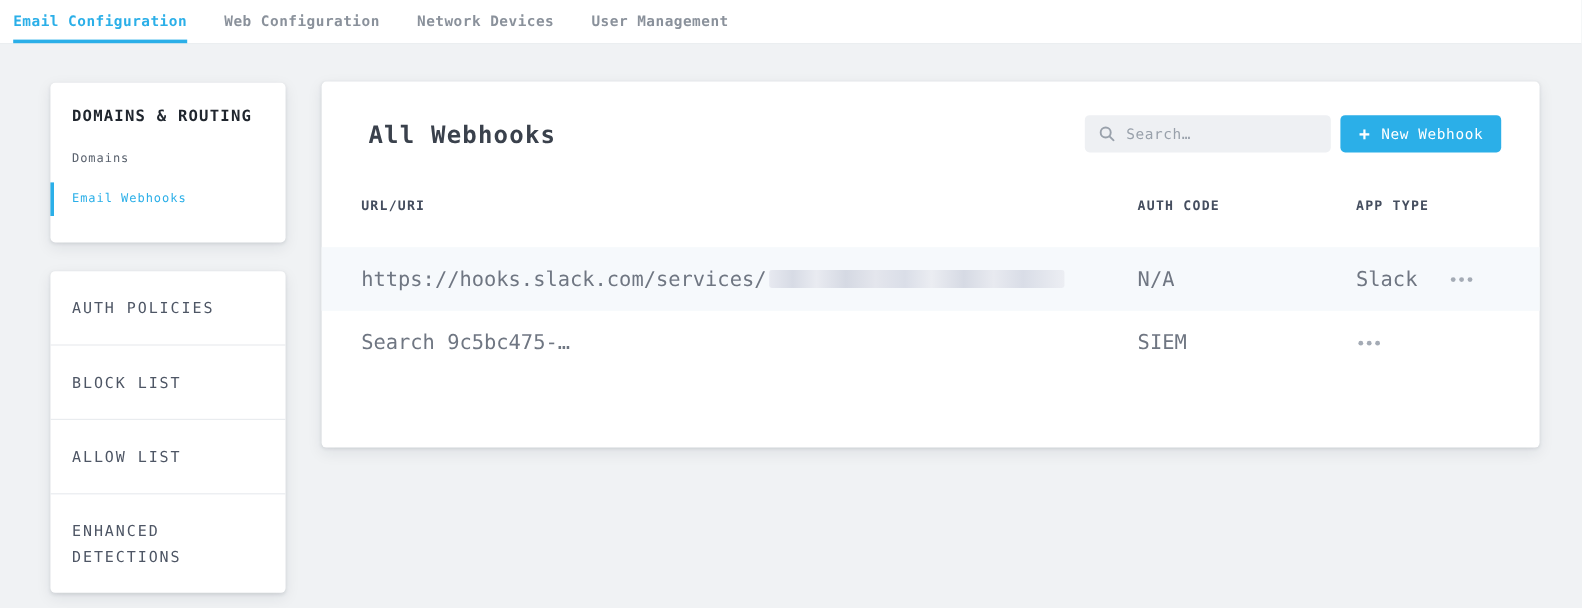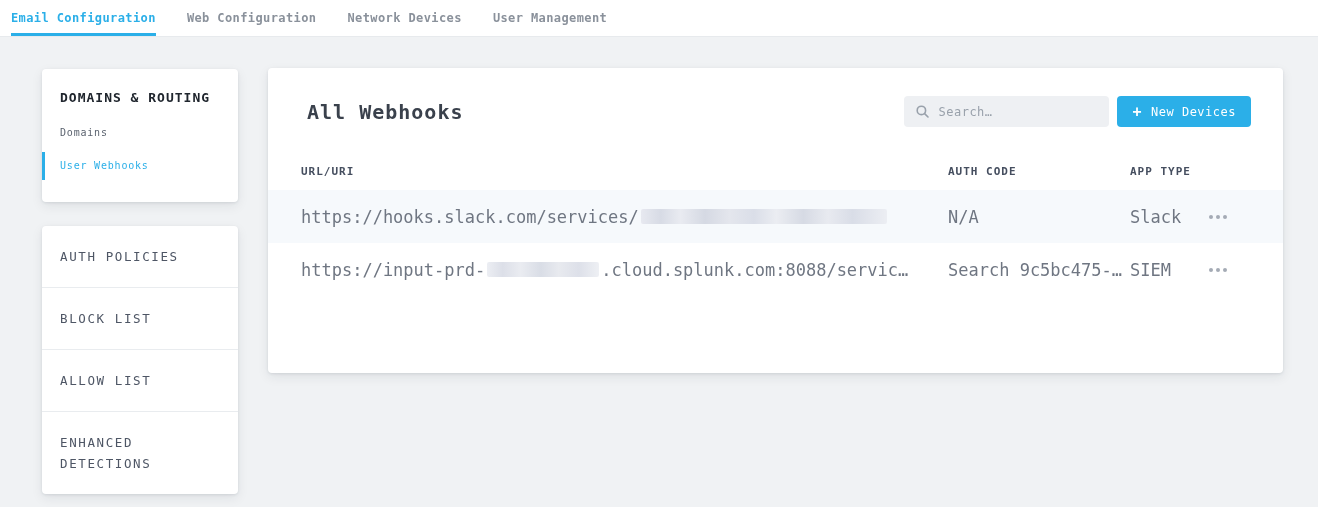--- a/index.html
+++ b/index.html
@@ -75,21 +75,21 @@
     background: #2bafe8; color: #fff; font-family: inherit; font-size: 12px;
     letter-spacing: 0.5px; display: flex; align-items: center; cursor: pointer;
     white-space: nowrap;
   }
   .btn-primary .plus { font-size: 15px; font-weight: 700; margin-right: 9px; }
 
   .grid-cols {
     display: grid; grid-template-columns: 647px 182px 77px 1fr;
     padding: 0 20px 0 33px; align-items: center;
   }
-  .thead { margin-top: 38px; margin-bottom: 12px; }
+  .thead { margin-top: 38px; margin-bottom: 28px; }
   .th {
     font-size: 11px; font-weight: 700; color: #454e5f; letter-spacing: 1px;
     white-space: nowrap;
   }
   .trow { height: 53px; font-size: 17px; color: #6f7682; }
   .trow.alt { background: #f6f9fc; }
   .trow:nth-child(2) { height: 59px; }
   .td { white-space: nowrap; overflow: hidden; }
   .url-cell { display: flex; align-items: center; }
   .redact {
@@ -120,21 +120,21 @@
 <nav class="topnav">
   <div class="tab active">Email Configuration</div>
   <div class="tab">Web Configuration</div>
   <div class="tab">Network Devices</div>
   <div class="tab">User Management</div>
 </nav>
 
 <aside class="card side1">
   <div class="side-heading">DOMAINS &amp; ROUTING</div>
   <div class="side-item">Domains</div>
-  <div class="side-item active">User Webhooks</div>
+  <div class="side-item active">Email Webhooks</div>
 </aside>
 
 <aside class="card side2">
   <div class="side-section">AUTH POLICIES</div>
   <div class="side-section">BLOCK LIST</div>
   <div class="side-section">ALLOW LIST</div>
   <div class="side-section">ENHANCED DETECTIONS</div>
 </aside>
 
 <main class="card main">
@@ -142,21 +142,21 @@
     <h1 class="page-title">All Webhooks</h1>
     <div class="search-box">
       <svg width="13" height="13" viewBox="0 0 13 13" fill="none">
         <circle cx="5.4" cy="5.4" r="4.2" stroke="#99a1ab" stroke-width="1.6"></circle>
         <line x1="8.6" y1="8.6" x2="12" y2="12" stroke="#99a1ab" stroke-width="1.6" stroke-linecap="round"></line>
       </svg>
       <input type="text" placeholder="Search…" style="">
     </div>
     <button class="btn-primary">
       <span class="plus">+</span>
-      <span>New Devices</span>
+      <span>New Webhook</span>
     </button>
   </div>
 
   <div class="grid-cols thead">
     <div class="th">URL/URI</div>
     <div class="th">AUTH CODE</div>
     <div class="th">APP TYPE</div>
     <div class="th"></div>
   </div>
 
@@ -169,25 +169,20 @@
     <div class="td">N/A</div>
     <div class="td">Slack</div>
     <button class="menu-btn">
       <span class="dot"></span>
       <span class="dot"></span>
       <span class="dot"></span>
     </button>
   </div>
 
   <div class="grid-cols trow">
-    <div class="td url-cell">
-      <span>https://input-prd-</span>
-      <span class="redact redact-b"></span>
-      <span>.cloud.splunk.com:8088/servic…</span>
-    </div>
     <div class="td">Search 9c5bc475-…</div>
     <div class="td">SIEM</div>
     <button class="menu-btn">
       <span class="dot"></span>
       <span class="dot"></span>
       <span class="dot"></span>
     </button>
   </div>
 </main>
 

